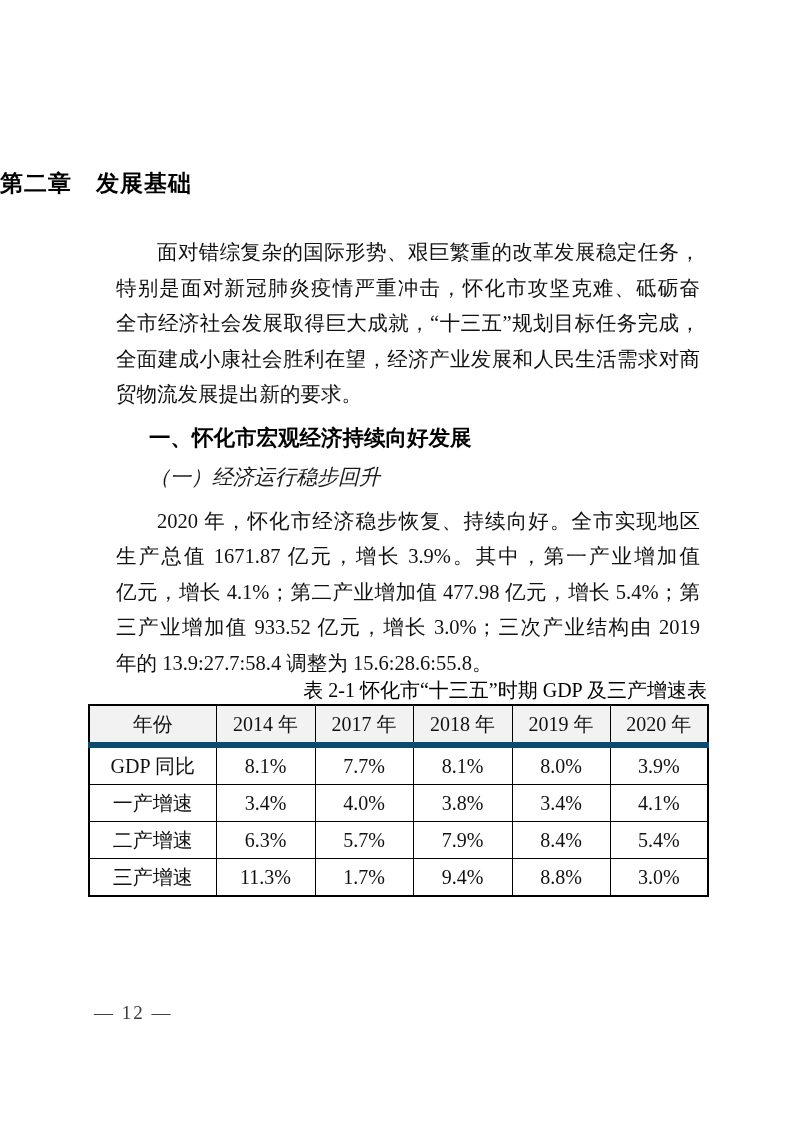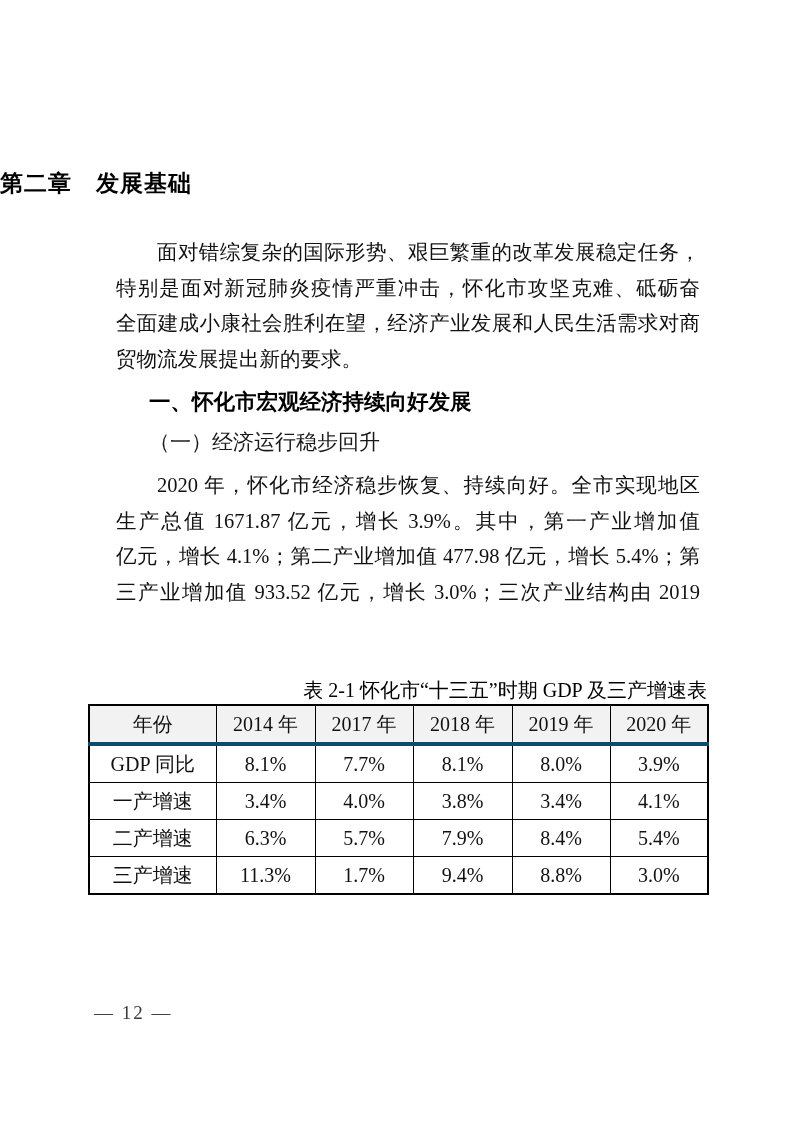--- a/index.html
+++ b/index.html
@@ -46,20 +46,21 @@
     font-family: "Liberation Sans", "DejaVu Sans", sans-serif;
     font-weight: bold;
     font-size: 21.5px;
     margin-top: 7px;
     padding-left: 41px;
     height: 35.5px; line-height: 35.5px;
     text-align: left; text-align-last: left;
     color: #000000;
   }
   .h2 {
+    font-style: italic;
     font-size: 21px;
     margin-top: 4px;
     padding-left: 41px;
     height: 35.5px; line-height: 35.5px;
     text-align: left; text-align-last: left;
     color: #1a1a1a;
   }
   .table-wrap {
     position: absolute;
     top: 676px; left: 88px; width: 619px;
@@ -81,52 +82,54 @@
     text-align: center;
     vertical-align: middle;
     font-size: 20px;
     font-weight: normal;
     height: 36px;
     padding: 0;
     overflow: hidden;
     white-space: nowrap;
   }
   table.gdp-table thead tr { background: #f2f2f2; }
-  table.gdp-table thead th { border-bottom: 4px solid #0c4a6e; margin-top: 15px; }
+  table.gdp-table thead th { border-bottom: 6px solid #0c4a6e; margin-top: 15px; }
   .pageno {
     position: absolute;
     top: 1002px; left: 94px;
     font-size: 19px;
     letter-spacing: 2px;
     color: #3a3a3a;
   }
 </style>
 </head>
 <body>
 
 <div class="page">
 
   <div class="doc-title">第二章　发展基础</div>
 
   <div class="content">
     <div class="para">
       <span class="line indent">面对错综复杂的国际形势、艰巨繁重的改革发展稳定任务，</span>
       <span class="line">特别是面对新冠肺炎疫情严重冲击，怀化市攻坚克难、砥砺奋进，</span>
+      <span class="line">全市经济社会发展取得巨大成就，“十三五”规划目标任务完成，</span>
       <span class="line">全面建成小康社会胜利在望，经济产业发展和人民生活需求对商</span>
       <span class="line last">贸物流发展提出新的要求。</span>
     </div>
 
     <div class="h1">一、怀化市宏观经济持续向好发展</div>
     <div class="h2">（一）经济运行稳步回升</div>
 
     <div class="para">
       <span class="line indent">2020 年，怀化市经济稳步恢复、持续向好。全市实现地区</span>
       <span class="line">生产总值 1671.87 亿元，增长 3.9%。其中，第一产业增加值 260.37</span>
       <span class="line">亿元，增长 4.1%；第二产业增加值 477.98 亿元，增长 5.4%；第</span>
       <span class="line">三产业增加值 933.52 亿元，增长 3.0%；三次产业结构由 2019</span>
+      <span class="line last">年的 13.9:27.7:58.4 调整为 15.6:28.6:55.8。</span>
     </div>
   </div>
 
   <div class="table-wrap">
     <div class="caption">表 2-1 怀化市“十三五”时期 GDP 及三产增速表</div>
     <table class="gdp-table">
       <colgroup>
         <col style="width:127px">
           <col style="width:99px">
           <col style="width:98px">

